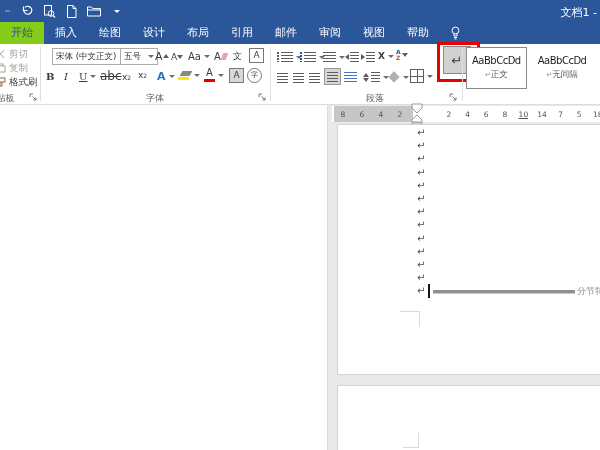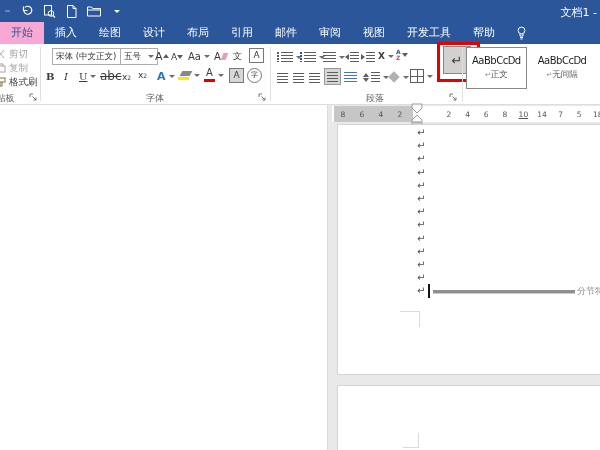--- a/index.html
+++ b/index.html
@@ -9,21 +9,21 @@
   
   #titlebar{position:absolute;left:0;top:0;width:600px;height:22px;background:#2b579a}
   #qat{position:absolute;left:5px;top:0;height:22px;display:flex;align-items:center;gap:10px}
   #qat svg{display:block}
   #doc-title{position:absolute;right:3px;top:5px;color:#fff;font-size:11px;white-space:nowrap}
 
   
   #tabbar{position:absolute;left:0;top:22px;width:600px;height:22px;background:#2b579a;
           display:flex;align-items:center;color:#fff;font-size:11px}
   .tab{padding:0 11px;height:22px;line-height:22px;white-space:nowrap}
-  .tab.sel{background:#f9a8d4;color:#2b579a}
+  .tab.sel{background:#84cc16;color:#2b579a}
   #search{display:flex;align-items:center;gap:6px;margin-left:10px;white-space:nowrap}
 
   
   #ribbon{position:absolute;left:0;top:44px;width:600px;height:60px;background:#fff;
           border-bottom:1px solid #dfdddb;font-size:10px;color:#3b3a39}
   .gdiv{position:absolute;top:3px;height:54px;width:1px;background:#e1dfdd}
   .glabel{position:absolute;top:48px;font-size:9px;color:#605e5c;text-align:center}
   .launch{position:absolute}
   .tbtn{position:absolute;display:flex;align-items:center;height:16px}
   .combo{position:absolute;height:15px;border:1px solid #acacab;background:#fff;font-size:8.5px;
@@ -134,21 +134,20 @@
   <div id="tabs" style="display:flex">
       <div class="tab sel">开始</div>
       <div class="tab">插入</div>
       <div class="tab">绘图</div>
       <div class="tab">设计</div>
       <div class="tab">布局</div>
       <div class="tab">引用</div>
       <div class="tab">邮件</div>
       <div class="tab">审阅</div>
       <div class="tab">视图</div>
-      <div class="tab">开发工具</div>
       <div class="tab">帮助</div>
     </div>
   <div id="search">
     <svg width="11" height="14" viewBox="0 0 11 14">
       <circle cx="5.5" cy="4.5" r="3.4" stroke="#fff" fill="none"></circle>
       <path d="M4 8v2h3V8M4 11.5h3M4.5 13h2" stroke="#fff" fill="none"></path>
       </svg>
 
   </div>
 </div>

